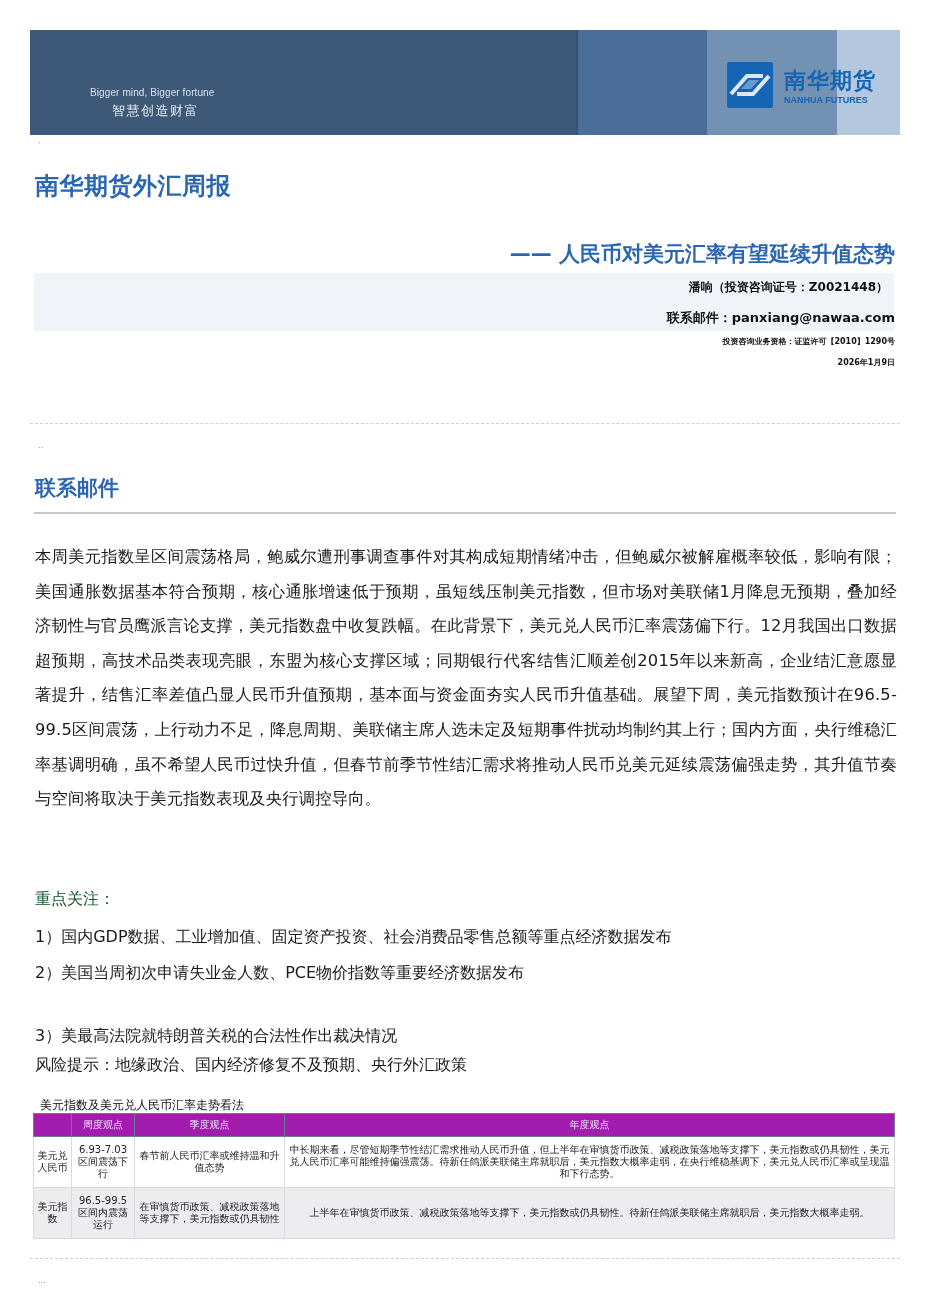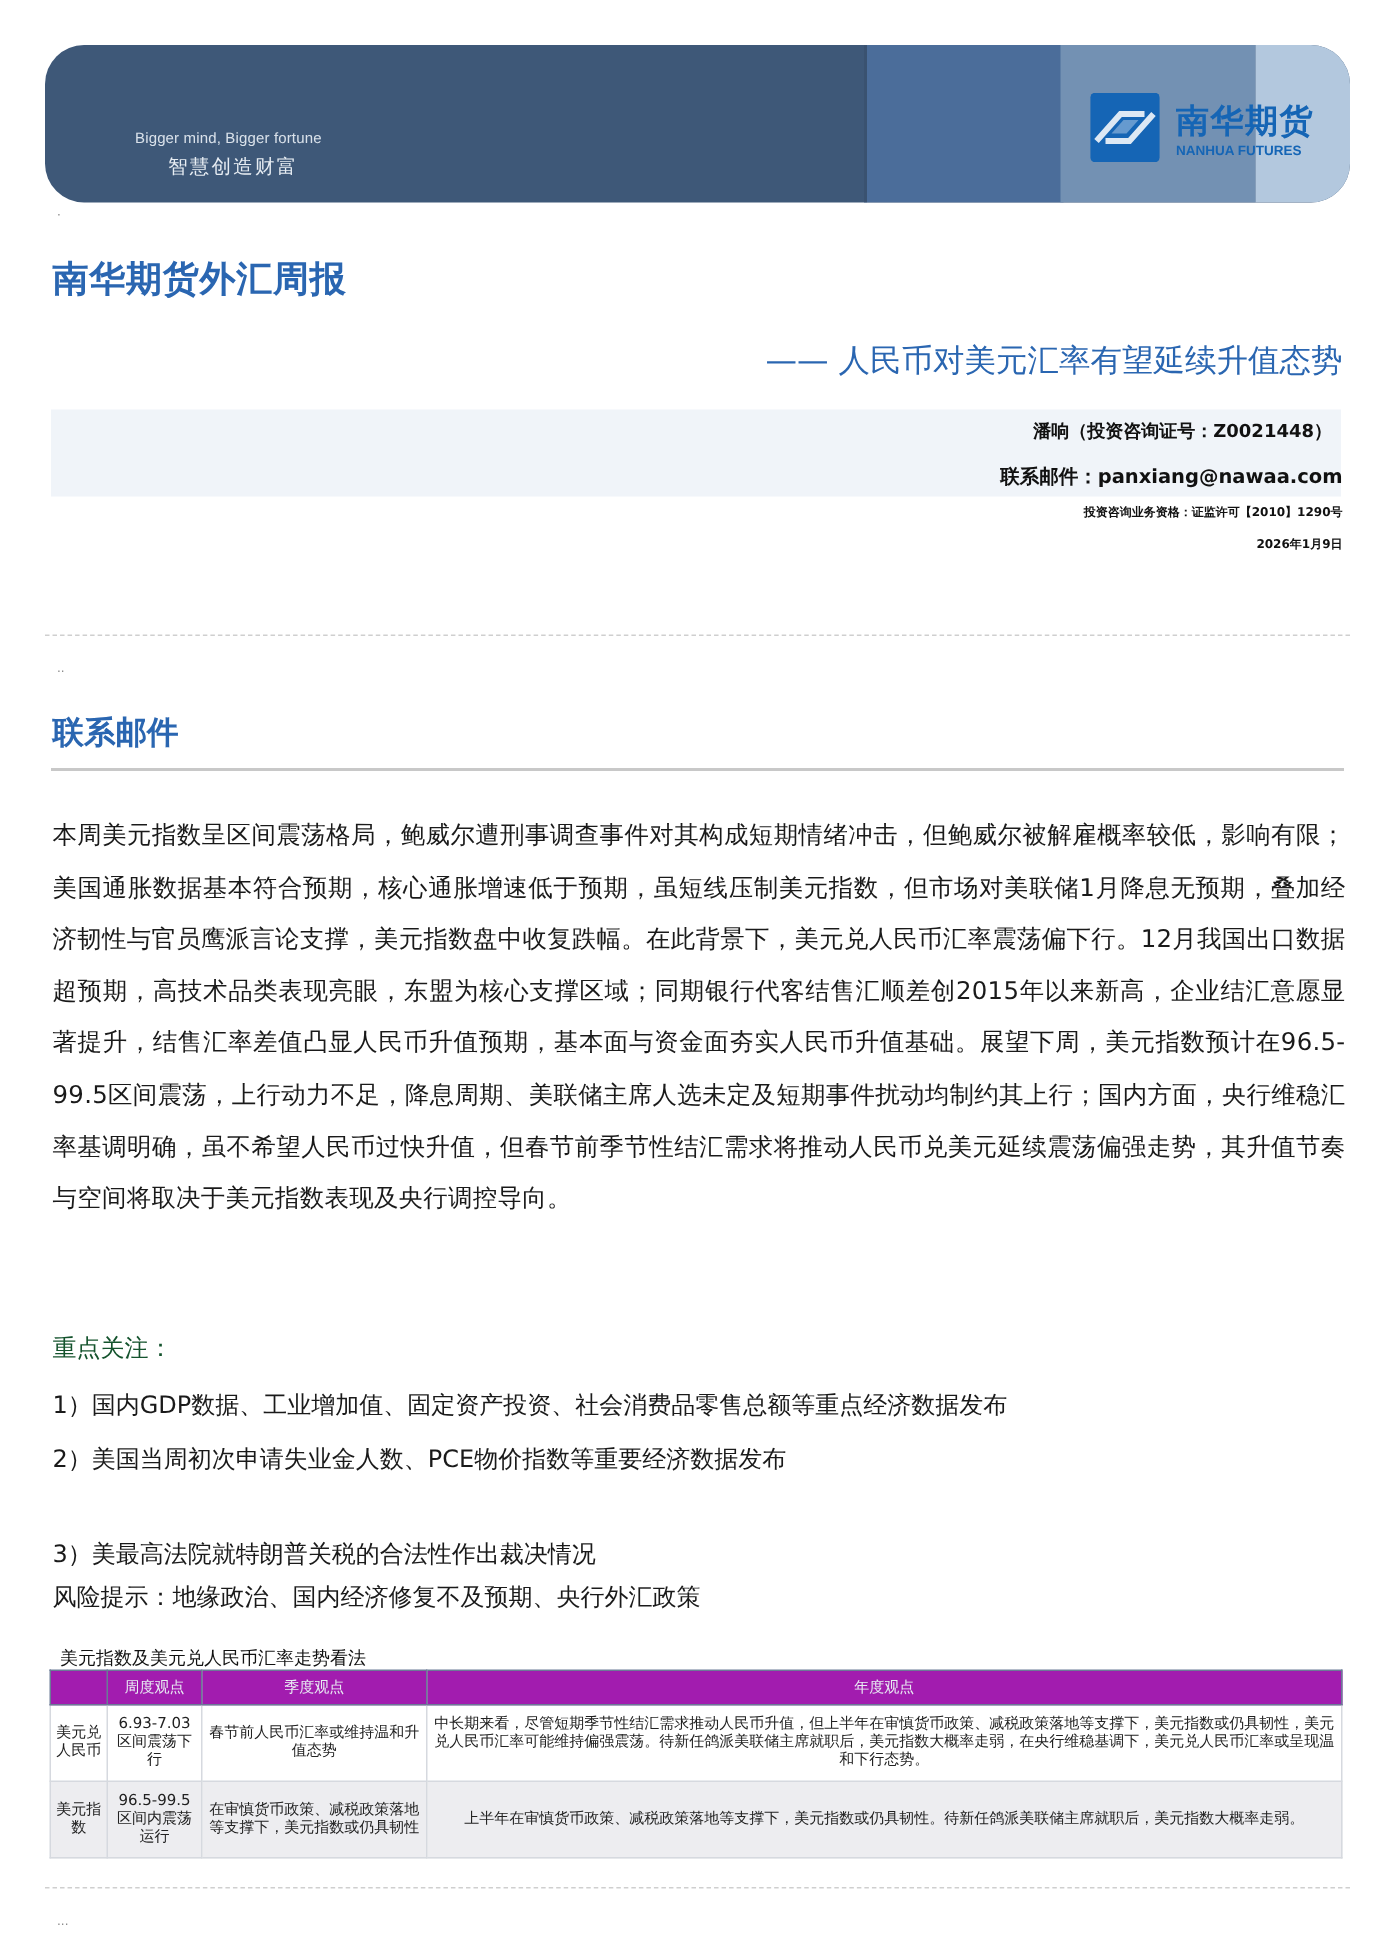--- a/index.html
+++ b/index.html
@@ -1,29 +1,29 @@
 <!DOCTYPE html>
 <html><head>
 <meta charset="utf-8">
 <style>
   html, body { margin: 0; padding: 0; background: #ffffff; }
   body { width: 930px; height: 1303px; position: relative; overflow: hidden; font-family: "DejaVu Sans", sans-serif; color: #222; }
-  .banner { position: absolute; left: 30px; top: 30px; width: 870px; height: 105px; background: #3e5878; overflow: hidden; border-radius: 26px; }
+  .banner { position: absolute; left: 30px; top: 30px; width: 870px; height: 105px; background: #3e5878; overflow: hidden; }
   .banner .band2 { position: absolute; left: 546px; top: 0; width: 131px; height: 105px; background: #4b6d9a; border-left: 2px solid #3a5270; }
   .banner .band3 { position: absolute; left: 677px; top: 0; width: 130px; height: 105px; background: #7391b3; }
   .banner .band4 { position: absolute; left: 807px; top: 0; width: 63px; height: 105px; background: #b3c8de; }
   .banner .slogan-en { position: absolute; left: 60px; top: 57px; font-size: 10px; color: #d9e1ea; font-family: "Liberation Sans", sans-serif; letter-spacing: 0.1px; }
   .banner .slogan-cn { position: absolute; left: 82px; top: 72px; font-size: 13px; color: #e7edf3; letter-spacing: 1.5px; }
   .logo-icon { position: absolute; left: 697px; top: 32px; width: 46px; height: 46px; background: #1565b5; border-radius: 3px; overflow: hidden; }
   .logo-icon svg { display: block; }
   .logo-cn { position: absolute; left: 754px; top: 36px; font-size: 22px; font-weight: bold; color: #1565b5; letter-spacing: 1px; }
   .logo-en { position: absolute; left: 754px; top: 65px; font-size: 9px; font-weight: bold; color: #1565b5; font-family: "Liberation Sans", sans-serif; }
   .dot { position: absolute; font-size: 8px; color: #888; }
   .report-title { position: absolute; left: 35px; top: 170px; font-size: 24px; font-weight: bold; color: #2a66b1; letter-spacing: 0.5px; }
-  .subtitle { position: absolute; right: 35px; top: 226px; font-size: 21px; font-weight: normal; color: #2a66b1; }
+  .subtitle { position: absolute; right: 35px; top: 240px; font-size: 21px; font-weight: bold; color: #2a66b1; }
   .info-box { position: absolute; left: 34px; top: 273px; width: 860px; height: 58px; background: #f0f4f9; }
   .analyst { position: absolute; right: 42px; top: 279px; font-size: 12px; font-weight: bold; color: #111; }
   .email { position: absolute; right: 35px; top: 309px; font-size: 13px; font-weight: bold; color: #111; }
   .license { position: absolute; right: 35px; top: 336px; font-size: 8px; font-weight: bold; color: #111; }
   .date { position: absolute; right: 35px; top: 357px; font-size: 8px; font-weight: bold; color: #111; }
   .dash-line { position: absolute; left: 30px; width: 870px; border-top: 1px dashed #cfcfcf; }
   .section-title { position: absolute; left: 35px; top: 474px; font-size: 21px; font-weight: bold; color: #2a66b1; }
   .section-rule { position: absolute; left: 34px; top: 512px; width: 862px; border-top: 2px solid #c8c8c8; }
   .body-para { position: absolute; left: 35px; top: 540px; width: 862px; font-size: 16.3px; line-height: 34.6px; color: #1a1a1a; text-align: justify; letter-spacing: 0.2px; }
   .focus-label { position: absolute; left: 35px; top: 889px; font-size: 16px; color: #14532d; }

